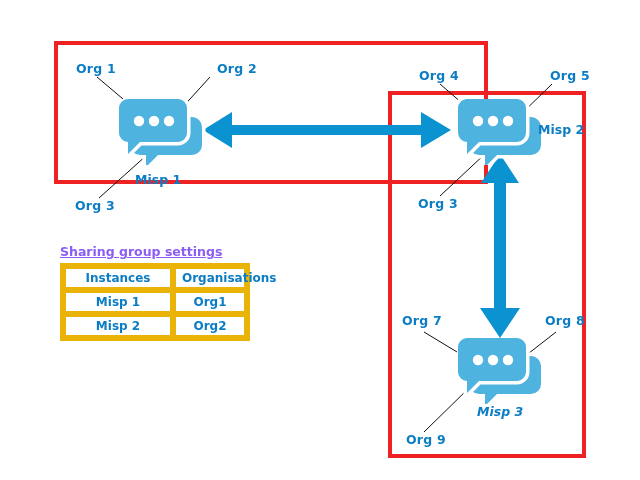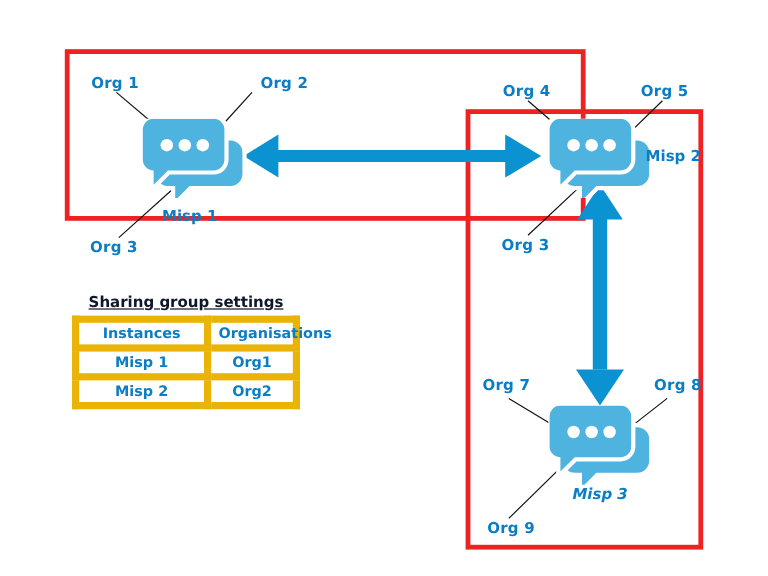--- a/index.html
+++ b/index.html
@@ -44,22 +44,22 @@
   }
   
   #sg-table-wrap {
     position: absolute;
     left: 60px;
     top: 244px;
     width: 200px;
   }
   #sg-title {
     display: block;
-    text-align: center;
-    color: #0f172a;
+    text-align: left;
+    color: #8b5cf6;
     font-weight: bold;
     font-size: 12.5px;
     text-decoration: underline;
     padding-bottom: 4px;
     width: 190px;
     white-space: nowrap;
   }
   table.sg {
     border-collapse: collapse;
     width: 190px;
@@ -152,21 +152,21 @@
       <circle cx="36" cy="22" r="5.2" fill="#ffffff"></circle>
       <circle cx="51" cy="22" r="5.2" fill="#ffffff"></circle>
     </g>
   </svg>
 
   <span class="lbl" style="left:76px;  top:62px;">Org 1</span>
   <span class="lbl" style="left:194px; top:62px;margin-left:23px;">Org 2</span>
   <span class="lbl" style="left:75px;  top:199px;">Org 3</span>
 
   <span class="lbl" style="left:419px; top:69px;">Org 4</span>
-  <span class="lbl" style="left:534px; top:69px;text-align:center;">Org 5</span>
+  <span class="lbl" style="left:550px; top:69px;text-align:center;">Org 5</span>
   <span class="lbl" style="left:418px; top:197px;">Org 3</span>
 
   <span class="lbl" style="left:402px; top:314px;">Org 7</span>
   <span class="lbl" style="left:545px; top:314px;">Org 8</span>
   <span class="lbl" style="left:406px; top:433px;">Org 9</span>
 
   <span class="node-name" style="left:135px; top:173px;">Misp 1</span>
   <span class="node-name" style="left:538px; top:123px;">Misp 2</span>
   <span class="node-name" style="left:477px; top:405px;font-style:italic;">Misp 3</span>
 

